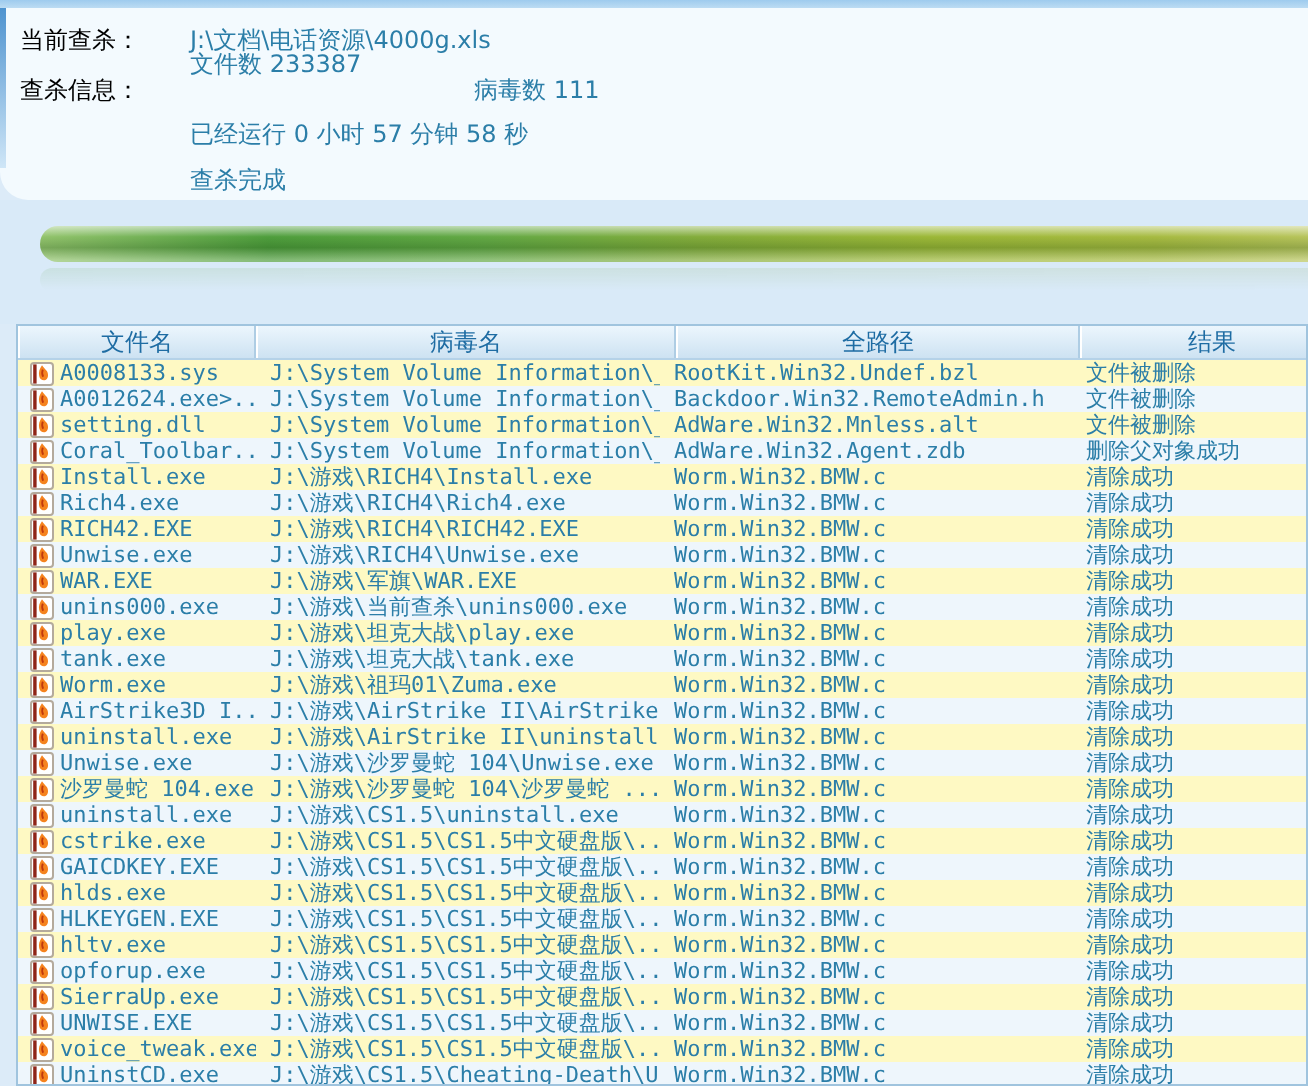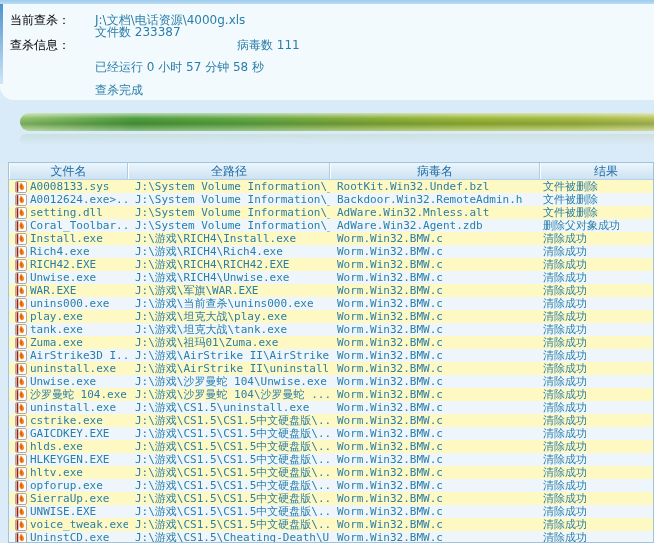--- a/index.html
+++ b/index.html
@@ -103,22 +103,22 @@
 
 <div class="progress-zone">
   <div class="progress-bar"></div>
   <div class="progress-reflection"></div>
 </div>
 
 <div class="table-wrap">
   <div class="tbl">
     <div class="thead">
       <div class="th c1">文件名</div>
+      <div class="th c3">病毒名</div>
       <div class="th c2">全路径</div>
-      <div class="th c3">病毒名</div>
       <div class="th c4">结果</div>
     </div>
     <div id="tbody">
         <div class="tr">
           <span class="td c1">
             <span class="vicon">
               <svg width="12" height="12" viewBox="0 0 12 12">
                 <rect x="0.5" y="0.5" width="11" height="11" rx="1.5" fill="#ffffff" stroke="#b4aa9c"></rect>
                 <rect x="1.6" y="1.2" width="1.7" height="9.6" fill="#8e2418"></rect>
                 <path d="M6 1.6 C4.7 3.5,4.2 5,4.6 7 C5 9.2,7.3 9.8,8.4 8.5 C9.4 7.3,9.1 5.2,8.2 4.2 C7.4 3.2,6.8 2.8,6 1.6 Z" fill="#f5831f"></path>
@@ -310,21 +310,21 @@
         <div class="tr">
           <span class="td c1">
             <span class="vicon">
               <svg width="12" height="12" viewBox="0 0 12 12">
                 <rect x="0.5" y="0.5" width="11" height="11" rx="1.5" fill="#ffffff" stroke="#b4aa9c"></rect>
                 <rect x="1.6" y="1.2" width="1.7" height="9.6" fill="#8e2418"></rect>
                 <path d="M6 1.6 C4.7 3.5,4.2 5,4.6 7 C5 9.2,7.3 9.8,8.4 8.5 C9.4 7.3,9.1 5.2,8.2 4.2 C7.4 3.2,6.8 2.8,6 1.6 Z" fill="#f5831f"></path>
                 <path d="M6.4 3.8 C5.9 5,5.9 6.2,6.6 7.4" stroke="#c0390e" stroke-width="0.9" fill="none"></path>
               </svg>
             </span>
-            <span>Zuma.exe</span>
+            <span>Worm.exe</span>
           </span>
           <span class="td c2">J:\游戏\祖玛01\Zuma.exe</span>
           <span class="td c3">Worm.Win32.BMW.c</span>
           <span class="td c4">清除成功</span>
         </div>
         <div class="tr">
           <span class="td c1">
             <span class="vicon">
               <svg width="12" height="12" viewBox="0 0 12 12">
                 <rect x="0.5" y="0.5" width="11" height="11" rx="1.5" fill="#ffffff" stroke="#b4aa9c"></rect>

